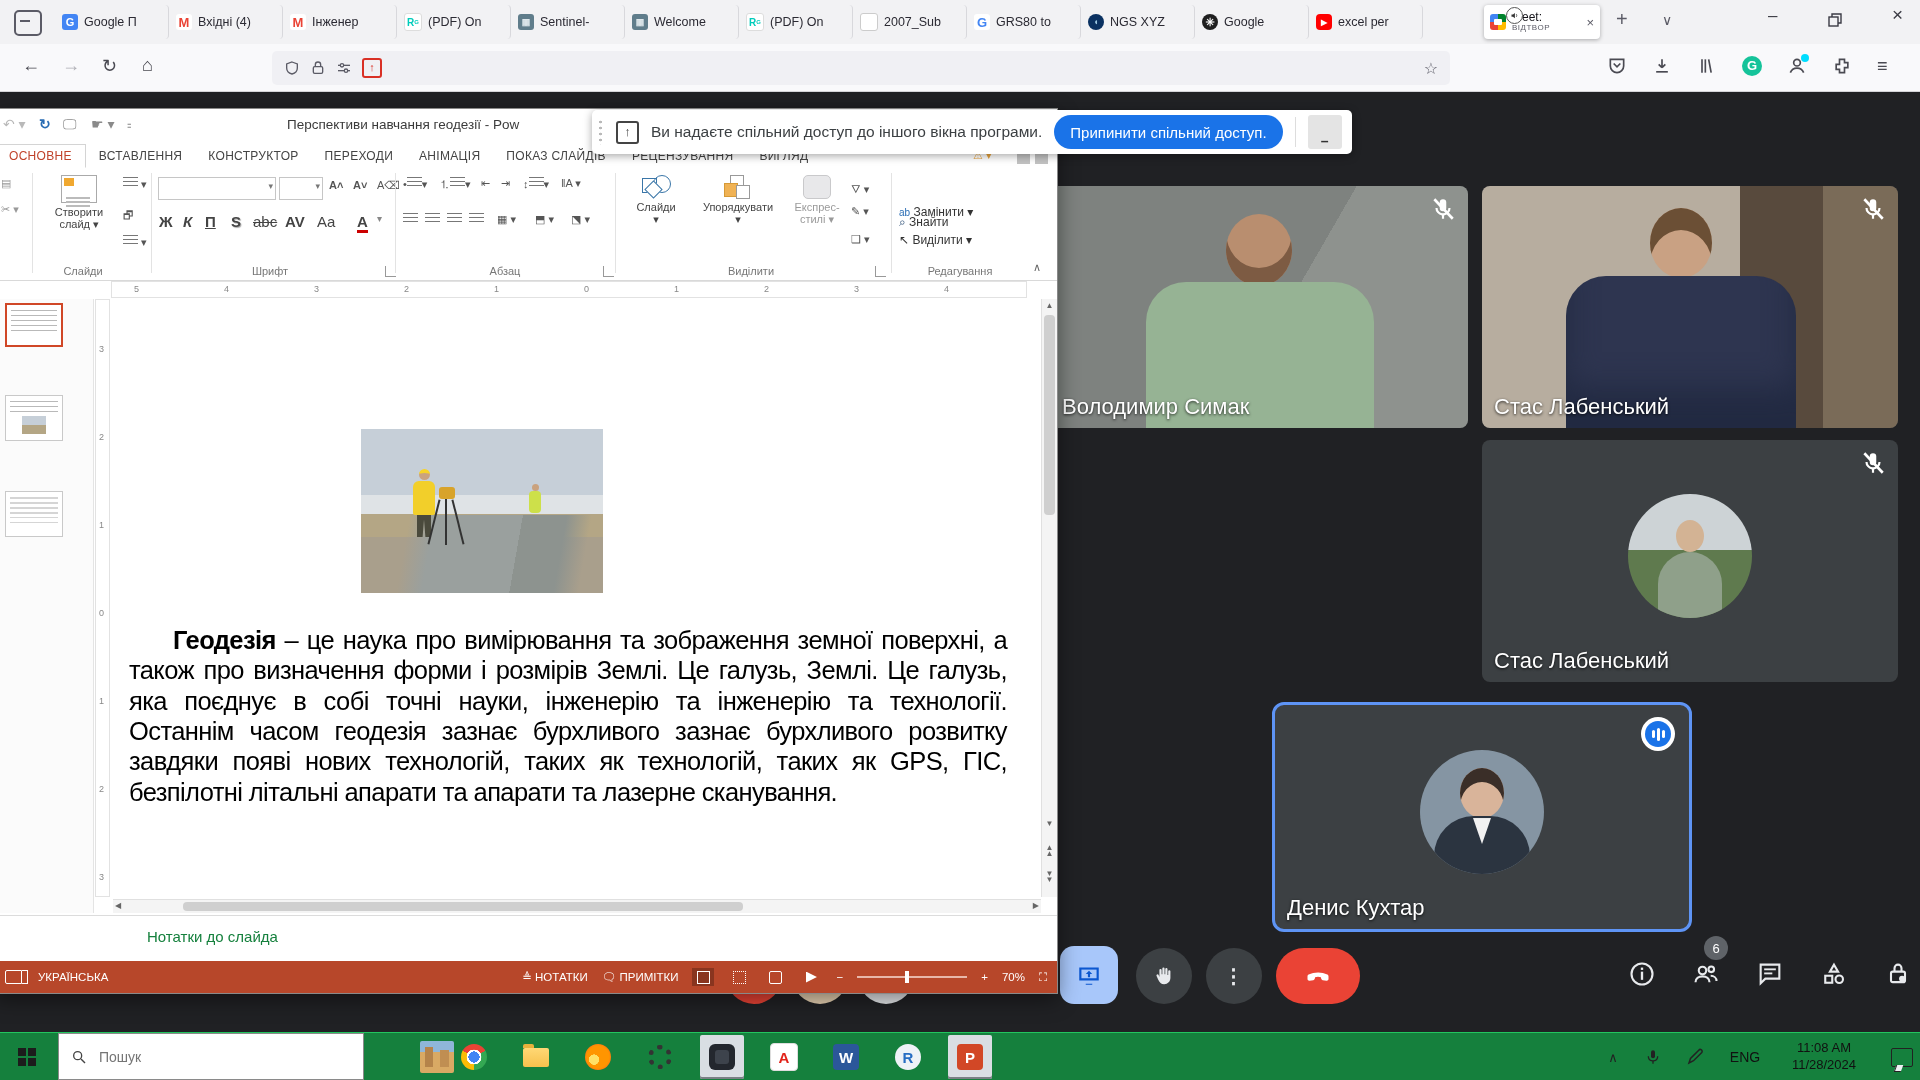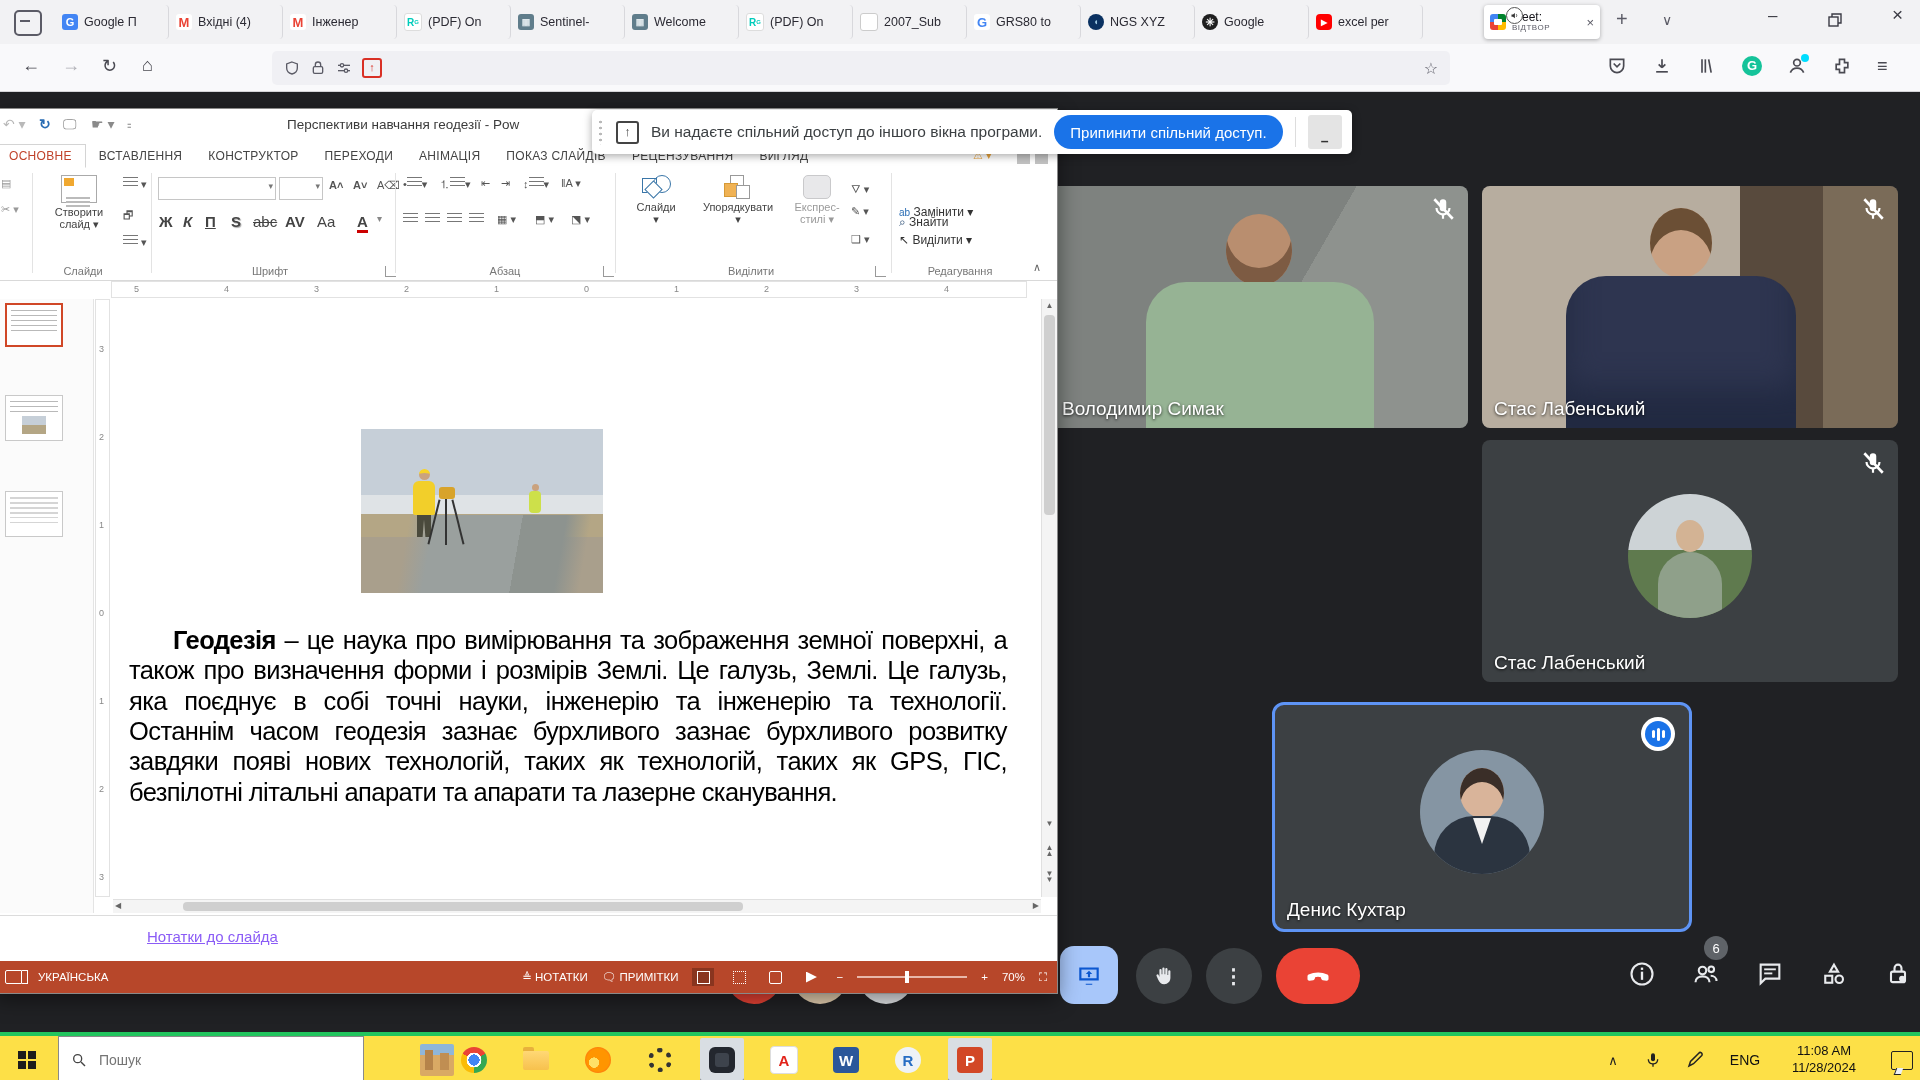--- a/index.html
+++ b/index.html
@@ -39,21 +39,21 @@
   .sharebox{width:16px;height:16px;border:2px solid #d93025;border-radius:3px;color:#d93025;font-size:11px;line-height:14px;text-align:center;font-weight:bold;}
   #urltext{font-size:14.5px;color:#35343c;white-space:nowrap;overflow:hidden;flex:1;}
   .star{margin-left:auto;font-size:16px;color:#5b5b66;}
   .toolico{position:absolute;top:12px;width:20px;height:20px;color:#4a4a52;}
   .gcircle{background:#15c39a;border-radius:50%;color:#fff;font-weight:bold;font-size:13px;text-align:center;line-height:20px;}
   .acct-dot{position:absolute;right:-2px;top:-2px;width:8px;height:8px;background:#0df;border-radius:50%;}
   
   #meet{position:absolute;left:0;top:92px;width:1920px;height:940px;background:#202124;z-index:1;}
   #stopbtn{position:absolute;left:1703px;top:38px;width:190px;height:50px;background:#8ab4f8;border-radius:8px;color:#0d2d62;font-size:15px;font-weight:bold;display:flex;align-items:center;justify-content:center;text-align:center;line-height:1.25;}
   .tile{position:absolute;background:#3c4043;border-radius:8px;overflow:hidden;}
-  .pname{position:absolute;left:12px;bottom:8px;color:#fff;font-size:19px;text-shadow:0 1px 3px rgba(0,0,0,.8);z-index:3;}
+  .pname{position:absolute;left:12px;bottom:8px;color:#fff;font-size:22px;text-shadow:0 1px 3px rgba(0,0,0,.8);z-index:3;}
   .micoff{position:absolute;right:12px;top:10px;z-index:3;}
   .head{position:absolute;border-radius:50%;}
   .torso{position:absolute;border-radius:40px 40px 0 0;}
   .avatar{position:absolute;left:50%;top:50%;transform:translate(-50%,-54%);width:124px;height:124px;border-radius:50%;overflow:hidden;}
   .ctl{position:absolute;border-radius:50%;display:flex;align-items:center;justify-content:center;z-index:4;}
   .ctl-dark{background:#3c4043;}
   .meeticon{position:absolute;width:28px;height:28px;z-index:4;}
   .badge6{position:absolute;left:1704px;top:844px;width:24px;height:24px;background:#5f6368;border-radius:50%;color:#fff;font-size:13px;display:flex;align-items:center;justify-content:center;z-index:4;}
   .speakind{position:absolute;right:14px;top:12px;width:34px;height:34px;background:#fff;border-radius:50%;display:flex;align-items:center;justify-content:center;z-index:3;}
   .speakind .inner{width:26px;height:26px;background:#1a73e8;border-radius:50%;display:flex;align-items:center;justify-content:center;gap:2px;}
@@ -117,32 +117,32 @@
   .tripod:after{content:"";position:absolute;left:12px;top:0;width:2px;height:46px;background:#333;transform:rotate(-14deg);}
   .theodolite{position:absolute;left:78px;top:58px;width:16px;height:12px;background:#d8a32a;border-radius:3px;}
   .surv2{position:absolute;left:168px;top:62px;width:12px;height:22px;background:#cde04a;border-radius:4px;}
   .surv2:before{content:"";position:absolute;left:3px;top:-7px;width:7px;height:7px;background:#caa27e;border-radius:50%;}
   #slide-body{position:absolute;left:16px;top:326px;width:878px;font-size:25.5px;line-height:1.19;color:#000;text-align:justify;text-indent:44px;letter-spacing:-0.6px;}
   #vscroll{position:absolute;left:1046px;top:190px;width:16px;height:598px;background:#f4f4f4;border-left:1px solid #e0e0e0;box-sizing:border-box;font-size:8px;color:#666;text-align:center;}
   .vthumb{position:absolute;left:2px;top:16px;width:11px;height:200px;background:#cfcfcf;border-radius:4px;}
   #hscroll{position:absolute;left:118px;top:790px;width:928px;height:14px;background:#f4f4f4;border-top:1px solid #e0e0e0;box-sizing:border-box;}
   .hthumb{position:absolute;left:70px;top:2px;width:560px;height:9px;background:#cfcfcf;border-radius:4px;}
   #notes{position:absolute;left:0;top:806px;width:1062px;height:46px;background:#fff;border-top:1px solid #dcdcdc;box-sizing:border-box;}
-  #notes .ntext{position:absolute;left:152px;top:12px;font-size:15px;color:#8b5cf6;text-decoration:underline;}
+  #notes .ntext{position:absolute;left:152px;top:12px;font-size:15px;color:#15803d;}
   #statusbar{position:absolute;left:0;top:852px;width:1062px;height:32px;background:#B7472A;color:#fff;font-size:11.5px;display:flex;align-items:center;box-sizing:border-box;padding:0 10px;gap:16px;}
   .sb-right{margin-left:auto;display:flex;align-items:center;gap:14px;}
   .viewbox{width:22px;height:18px;display:flex;align-items:center;justify-content:center;}
   .viewbox.pressed{background:rgba(0,0,0,.25);}
   .vglyph{width:11px;height:11px;border:1.5px solid #fff;}
   .sldr{position:relative;width:110px;height:2px;background:#e8b7a9;}
   .sldr .kn{position:absolute;left:48px;top:-5px;width:4px;height:12px;background:#fff;}
   .bookico{width:15px;height:12px;border:1.5px solid #fff;border-radius:2px 0 0 2px;position:relative;}
   .bookico:after{content:"";position:absolute;right:-7px;top:-1.5px;width:5px;height:12px;border:1.5px solid #fff;border-left:none;}
   
-  #taskbar{position:absolute;left:0;top:1032px;width:1920px;height:48px;background:#fde047;border-top:4px solid #22c55e;box-sizing:border-box;z-index:40;}
+  #taskbar{position:absolute;left:0;top:1032px;width:1920px;height:48px;background:#15803d;border-top:1px solid #22c55e;box-sizing:border-box;z-index:40;}
   .winlogo{position:absolute;left:18px;top:15px;width:18px;height:18px;display:grid;grid-template-columns:8px 8px;grid-gap:2px;}
   .winlogo i{background:#1c1c1c;width:8px;height:8px;}
   #tsearch{position:absolute;left:58px;top:0;width:306px;height:47px;background:#fff;border:1px solid #8a8a8a;box-sizing:border-box;display:flex;align-items:center;gap:10px;padding:0 12px;}
   #tsearch input{border:none;outline:none;font-size:14px;color:#444;width:220px;font-family:"Liberation Sans",sans-serif;background:transparent;}
   .castle{position:absolute;left:420px;top:8px;width:34px;height:32px;background:linear-gradient(to bottom,#8fb6d9 0 35%,#d9a964 35% 100%);border-radius:2px;overflow:hidden;}
   .castle:before{content:"";position:absolute;left:5px;top:6px;width:8px;height:20px;background:#b5834a;}
   .castle:after{content:"";position:absolute;right:5px;top:9px;width:9px;height:17px;background:#c08e52;}
   .tbico{position:absolute;top:2px;width:44px;height:44px;display:flex;align-items:center;justify-content:center;border-radius:2px;}
   .tbico.active{background:#d9dee3;box-shadow:inset 0 -2px 0 #7a7f85;}
   .chrome-i{width:26px;height:26px;border-radius:50%;background:radial-gradient(circle at center,#4285f4 0 30%,#fff 31% 40%,transparent 41%),conic-gradient(from -60deg,#ea4335 0 120deg,#34a853 120deg 240deg,#fbbc05 240deg 360deg);}

